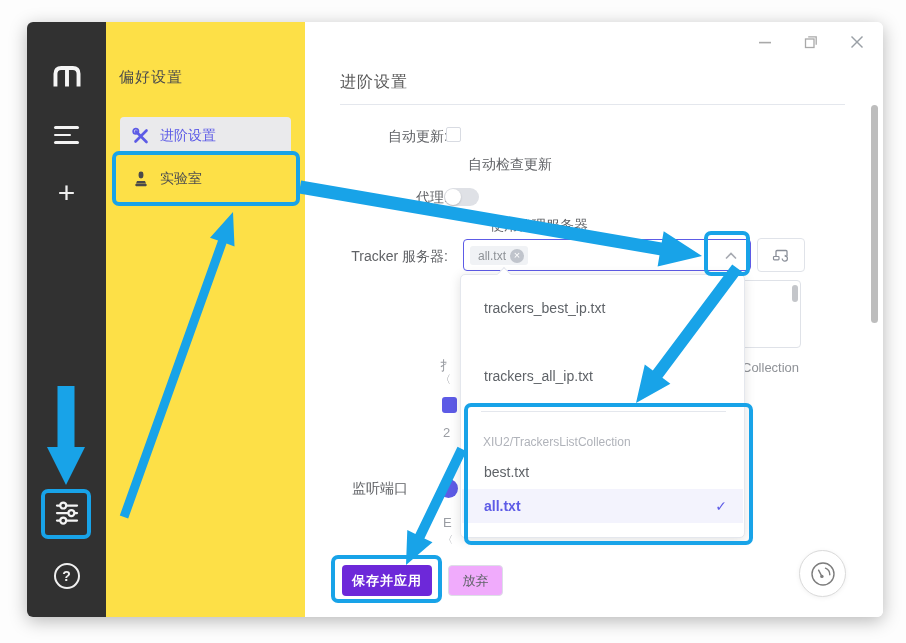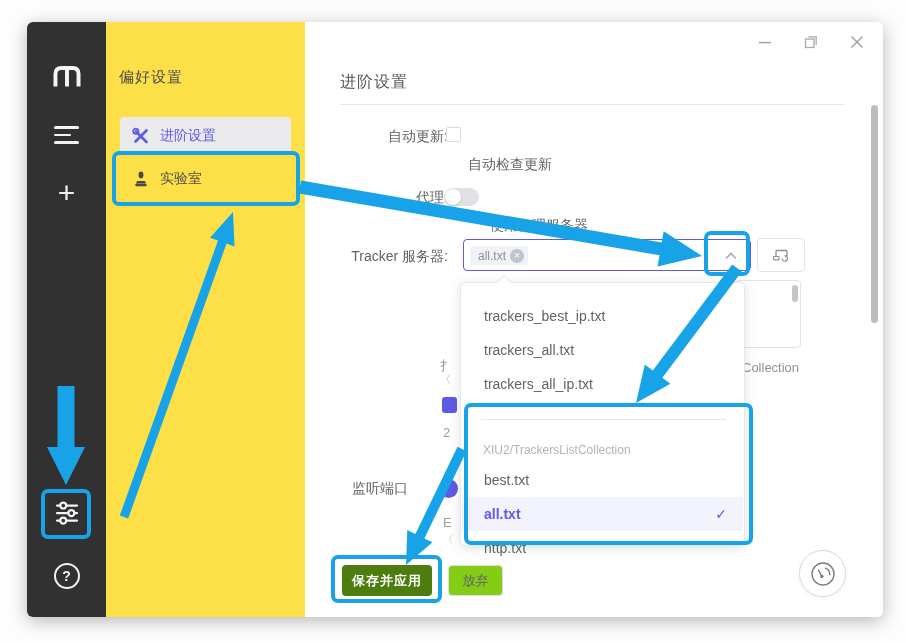--- a/index.html
+++ b/index.html
@@ -77,44 +77,44 @@
     position:absolute; left:430px; top:258px; width:66px; height:68px; z-index:1;
     border:1px solid #dfe2e8; border-radius:4px; background:#fff;
   }
   .textarea-ghost .thumb { position:absolute; right:2px; top:4px; width:6px; height:17px; border-radius:3px; background:#c4c6ca; }
   .collection-text { position:absolute; left:437px; top:338px; font-size:13px; color:#8f9297; z-index:1; }
   .listen-port { position:absolute; left:47px; top:458px; font-size:14px; color:#606266; z-index:1; }
   .frag-check { position:absolute; left:137px; top:375px; width:15px; height:16px; background:#5d5be6; border-radius:3px; z-index:1; }
   .frag-circle { position:absolute; left:134px; top:457px; width:19px; height:19px; background:#5d5be6; border-radius:50%; z-index:1; }
   
   .dropdown {
-    position:absolute; left:155px; top:260px; width:285px; height:264px; z-index:5;
+    position:absolute; left:155px; top:252px; width:285px; height:264px; z-index:5;
     background:#fff; border:1px solid #e4e7ed; border-radius:5px;
     box-shadow:0 2px 12px rgba(0,0,0,.12);
     text-decoration:underline;
   }
   .dropdown .popper-arrow {
     position:absolute; left:38px; top:-6px; width:10px; height:10px; background:#fff;
     border-left:1px solid #e4e7ed; border-top:1px solid #e4e7ed; transform:rotate(45deg);
   }
   .dd-item { position:absolute; left:1px; right:1px; height:34px; line-height:34px; padding-left:22px;
     font-size:14px; color:#5f6368; }
   .dd-divider { position:absolute; left:20px; right:18px; top:136px; height:1px; background:#e4e7ed; }
   .dd-group-label { position:absolute; left:22px; top:153px; height:28px; line-height:28px; font-size:12px; color:#b0b3ba; }
   .dd-item.selected { background:#f3f3fd; color:#5d5be6; font-weight:bold; }
   .dd-check { position:absolute; right:16px; top:0; color:#5d5be6; font-weight:bold; font-size:14px; }
   
   .btn-save {
     position:absolute; left:37px; top:543px; width:90px; height:31px;
-    background:#4d7c0f; border:none; border-radius:4px; color:#fff; font-size:13px; font-weight:bold;
+    background:#6d28d9; border:none; border-radius:4px; color:#fff; font-size:13px; font-weight:bold;
     letter-spacing:1px; line-height:31px; text-align:center;
   }
   .btn-discard {
     position:absolute; left:143px; top:543px; width:55px; height:31px;
-    background:#84cc16; border:1px solid #dcdfe6; border-radius:4px; color:#5f6368; font-size:13px;
+    background:#f0abfc; border:1px solid #dcdfe6; border-radius:4px; color:#5f6368; font-size:13px;
     line-height:29px; text-align:center;
   }
   
   .dialog-scrollbar-thumb { position:absolute; left:566px; top:83px; width:7px; height:218px; background:#bdbdbd; border-radius:4px; z-index:6; }
   .speed-fab {
     position:absolute; left:494px; top:528px; width:47px; height:47px; border-radius:50%;
     border:1px solid #dadada; background:#fff; display:flex; align-items:center; justify-content:center;
     box-shadow:0 1px 5px rgba(0,0,0,.06);
   }
   
@@ -253,30 +253,28 @@
     <div class="frag-check"></div>
     <div class="frag" style="left:138px; top:403px;">2</div>
     <div class="listen-port">监听端口</div>
     <div class="frag-circle"></div>
     <div class="frag" style="left:138px; top:493px;">E</div>
     <div class="frag" style="left:138px; top:511px; font-size:10px;">〈</div>
 
     <div class="dropdown">
       <span class="popper-arrow"></span>
       <div class="dd-item" style="top:16px;">trackers_best_ip.txt</div>
-      <div class="dd-item" style="top:50px;">trackers_all.txt</div>
       <div class="dd-item" style="top:84px;">trackers_all_ip.txt</div>
       <div class="dd-divider"></div>
       <div class="dd-group-label">XIU2/TrackersListCollection</div>
       <div class="dd-item" style="top:180px;">best.txt</div>
       <div class="dd-item selected" style="top:214px;">
         <span>all.txt</span>
         <span class="dd-check">✓</span>
       </div>
-      <div class="dd-item" style="top:248px;">http.txt</div>
     </div>
 
     <button class="btn-save">保存并应用</button>
     <button class="btn-discard">放弃</button>
 
     <div class="dialog-scrollbar-thumb"></div>
 
     <div class="speed-fab">
       <svg width="28" height="28" viewBox="0 0 28 28" fill="none" stroke="#7d7d7d" stroke-width="1.4">
         <circle cx="14" cy="14" r="11"></circle>

